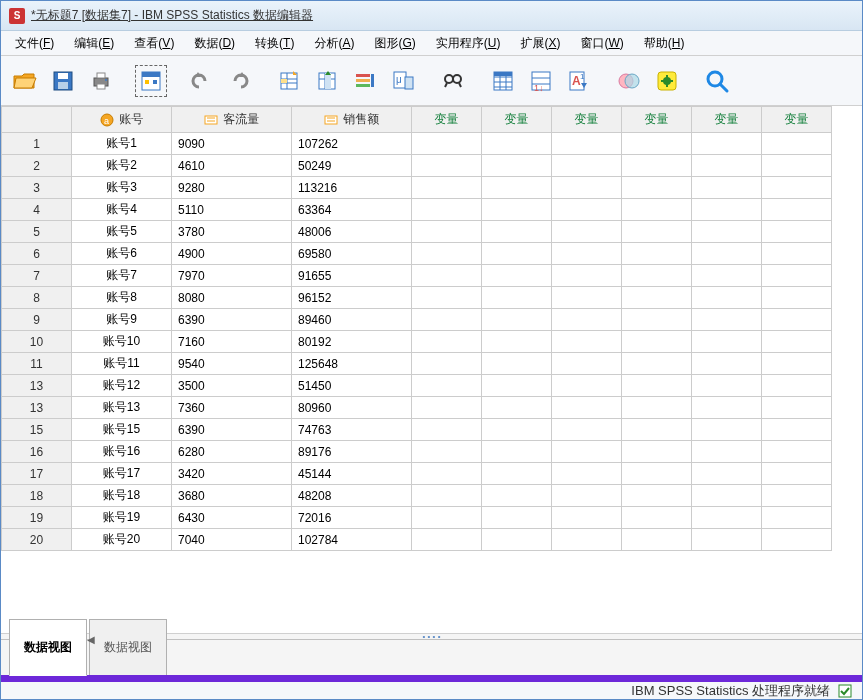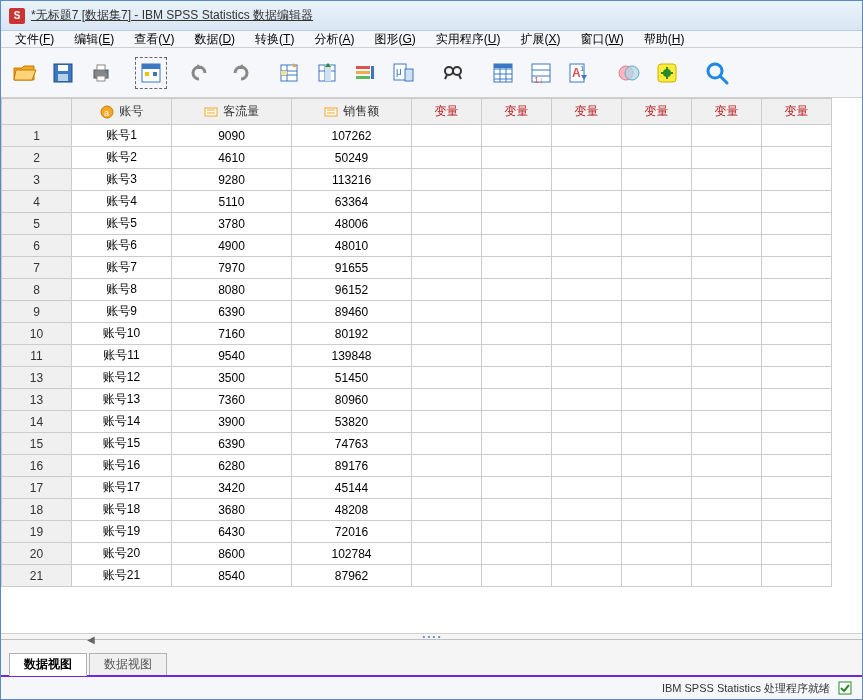--- a/index.html
+++ b/index.html
@@ -29,21 +29,21 @@
   margin-right: 6px;
   display: inline-flex;
   align-items: center;
   justify-content: center;
   color: #fff;
   font-size: 10px;
   font-weight: bold;
 }
 .titlebar .title { color: #333; text-decoration: underline; }
 .menubar {
-  height: 17px;
+  height: 25px;
   background: #f5f7fa;
   display: flex;
   align-items: center;
   padding: 0 6px;
   gap: 4px;
   border-bottom: 1px solid #d0d0d0;
 }
 .menubar .menu-item {
   padding: 2px 8px;
   cursor: pointer;
@@ -82,55 +82,55 @@
   border: 1px solid #cccccc;
   height: 22px;
   font-size: 12px;
   padding: 0 6px;
   white-space: nowrap;
   overflow: hidden;
 }
 thead th {
   background: #f0f0f0;
   font-weight: normal;
-  color: #b91c1c;
+  color: #15803d;
   text-align: center;
   height: 26px;
 }
 thead th.var { color: #333; }
 thead th .var-icon {
   display: inline-block;
   width: 14px; height: 14px;
   vertical-align: middle;
   margin-right: 2px;
 }
 .rownum {
   background: #f0f0f0;
   text-align: center;
   color: #333;
   width: 70px;
 }
 td.str { text-align: center; }
-td.num { text-align: center; }
+td.num { text-align: left; }
 td.empty { background: #fff; }
 .corner { background: #f0f0f0; width: 70px; }
 .col-account { width: 100px; }
 .col-num { width: 120px; }
 .col-var { width: 70px; }
 .tab-area {
   height: 36px;
   border-top: 1px solid #c0c0c0;
   display: flex;
   align-items: flex-end;
   padding: 0 8px;
   background: #f5f5f5;
   position: relative;
 }
 .tab {
-  padding: 2px 14px;
+  padding: 19px 14px;
   border: 1px solid #b0b0b0;
   border-bottom: none;
   background: #f0f0f0;
   margin-right: 2px;
   cursor: pointer;
   color: #555;
 }
 .tab.active {
   background: #fff;
   color: #000;
@@ -150,27 +150,27 @@
   background: #f5f5f5;
   text-align: center;
   font-size: 8px;
   color: #5a8ac6;
   line-height: 6px;
   border-top: 1px solid #d0d0d0;
 }
 .statusbar {
   height: 24px;
   background: #f5f7fa;
-  border-top: 2px solid #6d28d9;
+  border-top: 7px solid #6d28d9;
   display: flex;
   align-items: center;
   justify-content: flex-end;
   padding: 0 10px;
   gap: 8px;
-  font-size: 11px;
+  font-size: 13px;
   color: #333;
 }
 .statusbar .status-icon {
   width: 14px; height: 14px;
   display: inline-block;
 }
 svg { display: block; }
 </style>
 </head>
 <body>
@@ -429,21 +429,21 @@
           <td class="empty"></td>
           <td class="empty"></td>
           <td class="empty"></td>
           <td class="empty"></td>
           <td class="empty"></td>
         </tr>
         <tr>
           <td class="rownum">6</td>
           <td class="str">账号6</td>
           <td class="num">4900</td>
-          <td class="num">48010</td>
+          <td class="num">69580</td>
           <td class="empty"></td>
           <td class="empty"></td>
           <td class="empty"></td>
           <td class="empty"></td>
           <td class="empty"></td>
           <td class="empty"></td>
         </tr>
         <tr>
           <td class="rownum">7</td>
           <td class="str">账号7</td>
@@ -489,21 +489,21 @@
           <td class="empty"></td>
           <td class="empty"></td>
           <td class="empty"></td>
           <td class="empty"></td>
           <td class="empty"></td>
         </tr>
         <tr>
           <td class="rownum">11</td>
           <td class="str">账号11</td>
           <td class="num">9540</td>
-          <td class="num">139848</td>
+          <td class="num">125648</td>
           <td class="empty"></td>
           <td class="empty"></td>
           <td class="empty"></td>
           <td class="empty"></td>
           <td class="empty"></td>
           <td class="empty"></td>
         </tr>
         <tr>
           <td class="rownum">13</td>
           <td class="str">账号12</td>
@@ -522,32 +522,20 @@
           <td class="num">7360</td>
           <td class="num">80960</td>
           <td class="empty"></td>
           <td class="empty"></td>
           <td class="empty"></td>
           <td class="empty"></td>
           <td class="empty"></td>
           <td class="empty"></td>
         </tr>
         <tr>
-          <td class="rownum">14</td>
-          <td class="str">账号14</td>
-          <td class="num">3900</td>
-          <td class="num">53820</td>
-          <td class="empty"></td>
-          <td class="empty"></td>
-          <td class="empty"></td>
-          <td class="empty"></td>
-          <td class="empty"></td>
-          <td class="empty"></td>
-        </tr>
-        <tr>
           <td class="rownum">15</td>
           <td class="str">账号15</td>
           <td class="num">6390</td>
           <td class="num">74763</td>
           <td class="empty"></td>
           <td class="empty"></td>
           <td class="empty"></td>
           <td class="empty"></td>
           <td class="empty"></td>
           <td class="empty"></td>
@@ -596,34 +584,22 @@
           <td class="empty"></td>
           <td class="empty"></td>
           <td class="empty"></td>
           <td class="empty"></td>
           <td class="empty"></td>
           <td class="empty"></td>
         </tr>
         <tr>
           <td class="rownum">20</td>
           <td class="str">账号20</td>
-          <td class="num">8600</td>
+          <td class="num">7040</td>
           <td class="num">102784</td>
-          <td class="empty"></td>
-          <td class="empty"></td>
-          <td class="empty"></td>
-          <td class="empty"></td>
-          <td class="empty"></td>
-          <td class="empty"></td>
-        </tr>
-        <tr>
-          <td class="rownum">21</td>
-          <td class="str">账号21</td>
-          <td class="num">8540</td>
-          <td class="num">87962</td>
           <td class="empty"></td>
           <td class="empty"></td>
           <td class="empty"></td>
           <td class="empty"></td>
           <td class="empty"></td>
           <td class="empty"></td>
         </tr>
       </tbody>
   </table>
 </div>

